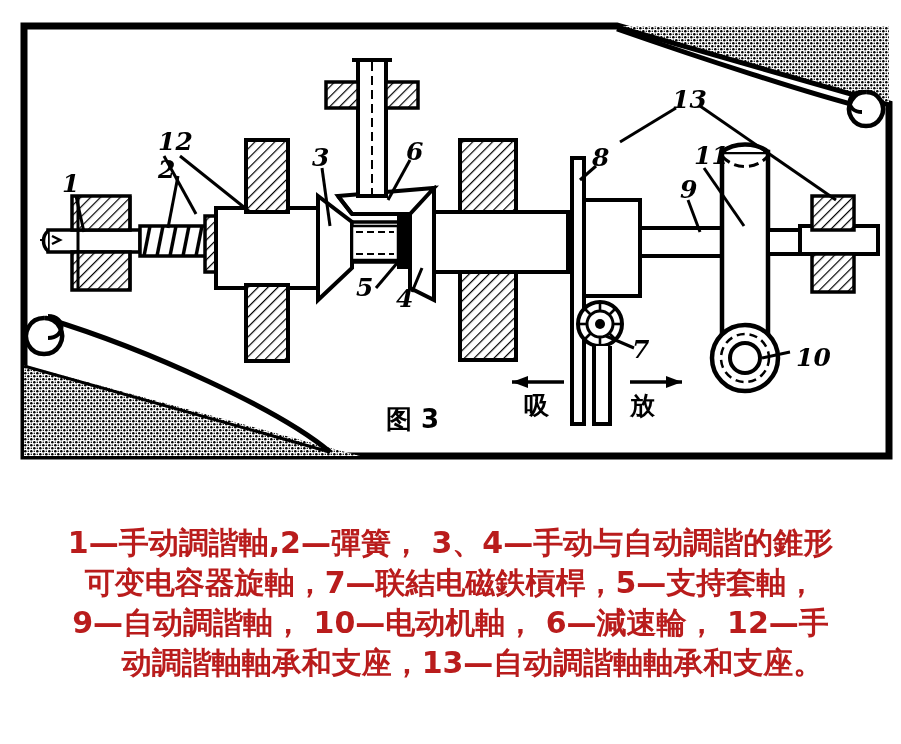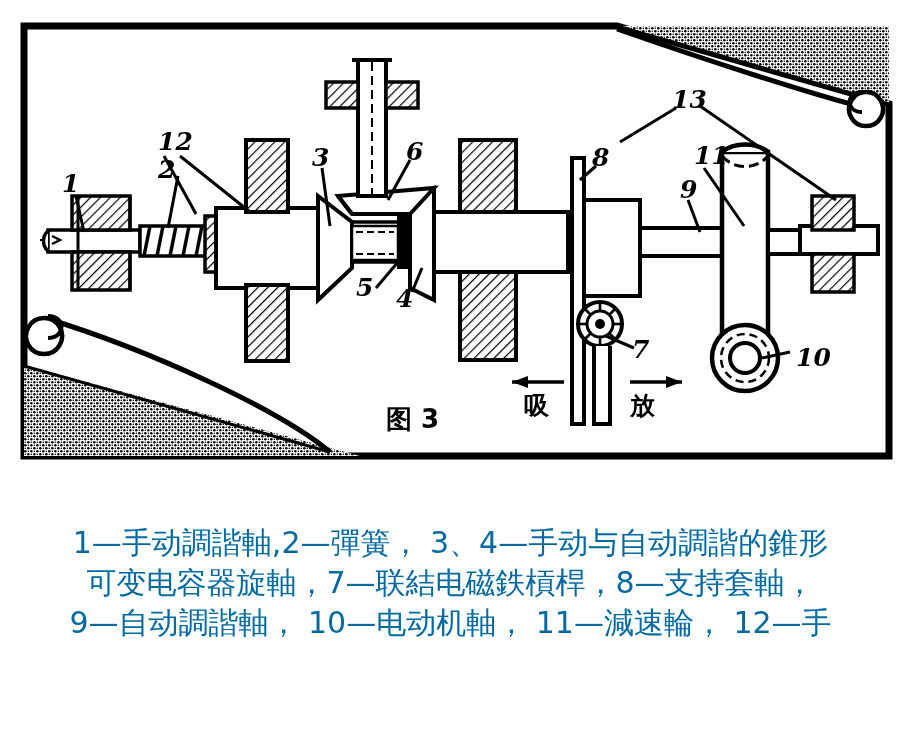--- a/index.html
+++ b/index.html
@@ -6,21 +6,21 @@
   body{width:901px;height:744px;position:relative;overflow:hidden;
        font-family:"DejaVu Sans","Liberation Sans",sans-serif;background:#fff;}
 
   #figure-panel{position:absolute;left:0;top:0;width:901px;height:500px;}
   #figure-svg{position:absolute;left:0;top:0;}
 
   #caption-block{position:absolute;left:0;top:505px;width:901px;height:239px;
      display:flex;flex-direction:column;align-items:center;justify-content:flex-start;
      padding-top:18px;box-sizing:border-box;}
   .cap-line{font-family:"DejaVu Sans","Liberation Sans",sans-serif;
-     font-size:30px;font-weight:400;color:#0369a1;line-height:40px;
+     font-size:30px;font-weight:700;color:#b91c1c;line-height:40px;
      letter-spacing:0px;white-space:nowrap;}
   .cap-line.last{padding-left:44px;}
 </style>
 </head>
 <body>
 
 <div id="figure-panel">
   <svg id="figure-svg" width="901" height="500" viewBox="0 0 901 500">
     <defs>
       <pattern id="hatch45" width="7" height="7" patternUnits="userSpaceOnUse" patternTransform="rotate(45)">
@@ -231,15 +231,16 @@
       <text x="524" y="414" font-family="DejaVu Sans, Liberation Sans, sans-serif" font-size="25" font-weight="700" fill="#000">吸</text>
       <text x="630" y="414" font-family="DejaVu Sans, Liberation Sans, sans-serif" font-size="25" font-weight="700" fill="#000">放</text>
     </g>
 
     <text x="386" y="428" font-family="DejaVu Sans, Liberation Sans, sans-serif" font-size="26" font-weight="700" fill="#000">图 3</text>
   </svg>
 </div>
 
 <div id="caption-block">
   <div class="cap-line">1—手动調諧軸,2—彈簧， 3、4—手动与自动調諧的錐形</div>
-  <div class="cap-line">可变电容器旋軸，7—联結电磁鉄槓桿，8—支持套軸，</div>
-  <div class="cap-line">9—自动調諧軸， 10—电动机軸， 11—減速輪， 12—手</div>
+  <div class="cap-line">可变电容器旋軸，7—联結电磁鉄槓桿，5—支持套軸，</div>
+  <div class="cap-line">9—自动調諧軸， 10—电动机軸， 6—減速輪， 12—手</div>
+  <div class="cap-line last">动調諧軸軸承和支座，13—自动調諧軸軸承和支座。</div>
 </div>
 
 </body></html>

